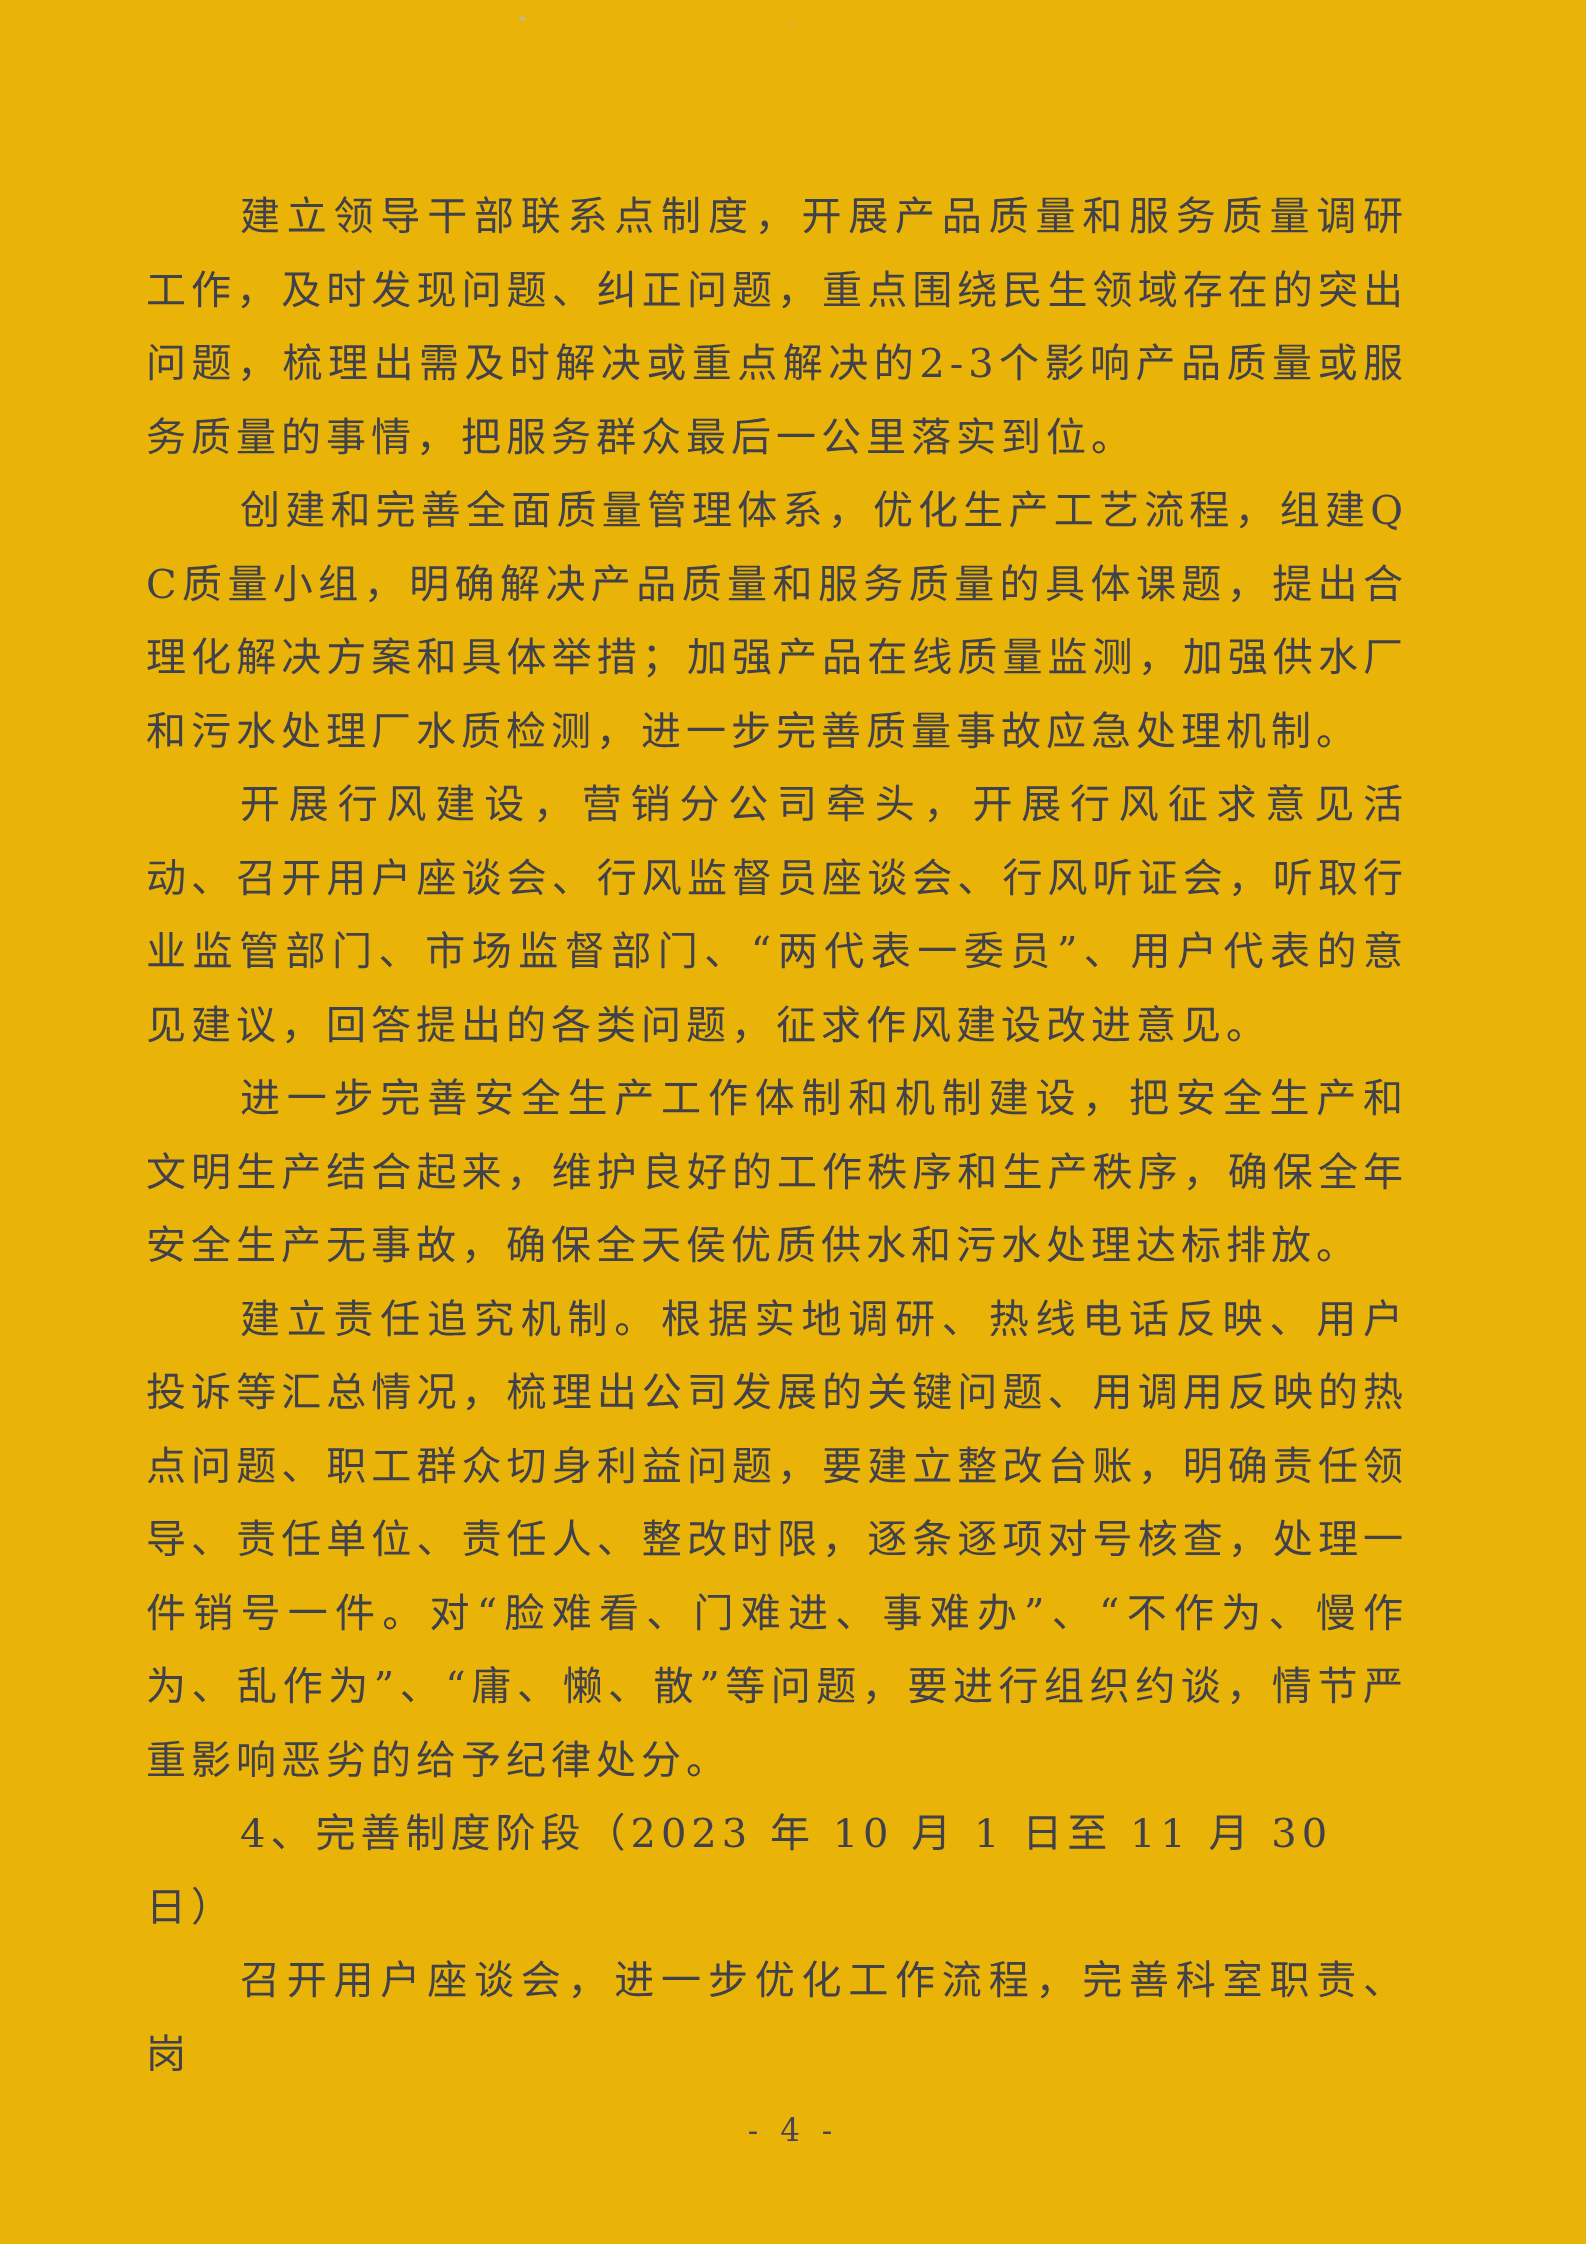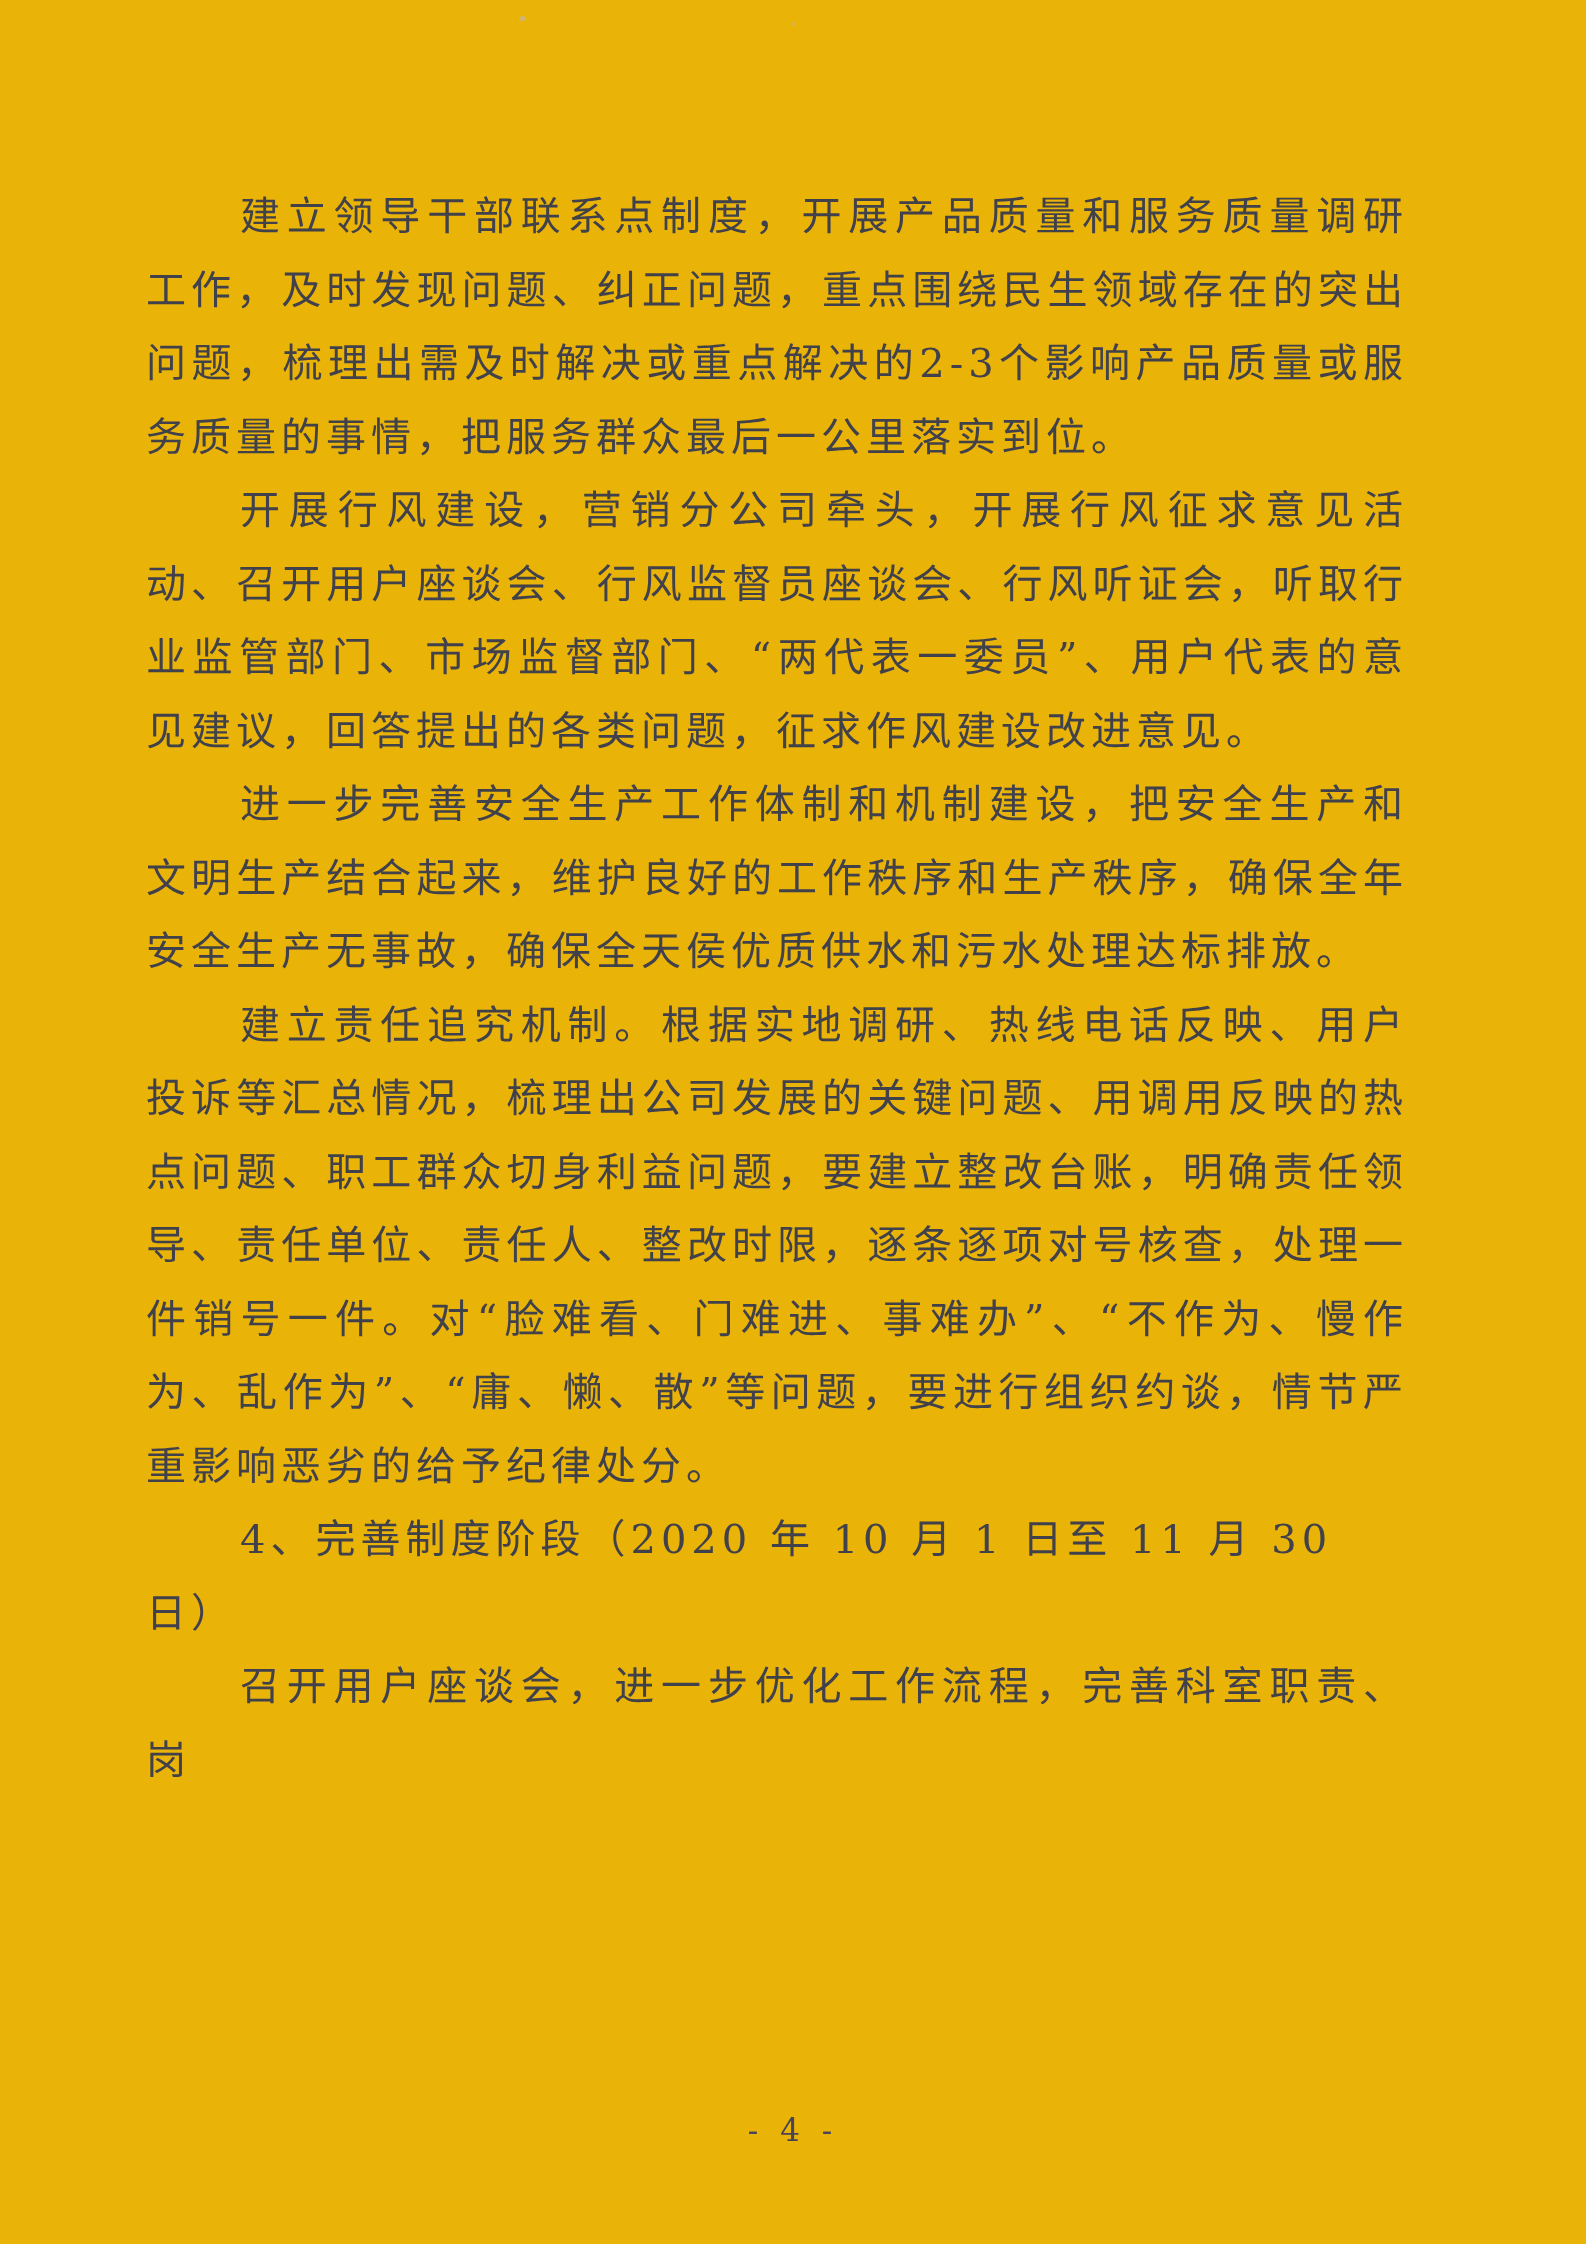--- a/index.html
+++ b/index.html
@@ -61,27 +61,28 @@
 <div class="page">
 
   <span class="speck s1"></span>
   <span class="speck s2"></span>
   <span class="speck s3"></span>
 
   <div class="content">
     <p class="block paragraph">建立领导干部联系点制度，开展产品质量和服务质量调研工作，及时发现问题、纠正问题，重点围绕民生领域存在的突出问题，梳理出需及时解决或重点解决的2-3个影响产品质量或服务质量的事情，把服务群众最后一公里落实到位。</p>
 
 
+    <p class="block paragraph">创建和完善全面质量管理体系，优化生产工艺流程，组建QC质量小组，明确解决产品质量和服务质量的具体课题，提出合理化解决方案和具体举措；加强产品在线质量监测，加强供水厂和污水处理厂水质检测，进一步完善质量事故应急处理机制。</p>
 
     <p class="block paragraph">开展行风建设，营销分公司牵头，开展行风征求意见活动、召开用户座谈会、行风监督员座谈会、行风听证会，听取行业监管部门、市场监督部门、“两代表一委员”、用户代表的意见建议，回答提出的各类问题，征求作风建设改进意见。</p>
 
     <p class="block paragraph">进一步完善安全生产工作体制和机制建设，把安全生产和文明生产结合起来，维护良好的工作秩序和生产秩序，确保全年安全生产无事故，确保全天侯优质供水和污水处理达标排放。</p>
 
     <p class="block paragraph">建立责任追究机制。根据实地调研、热线电话反映、用户投诉等汇总情况，梳理出公司发展的关键问题、用调用反映的热点问题、职工群众切身利益问题，要建立整改台账，明确责任领导、责任单位、责任人、整改时限，逐条逐项对号核查，处理一件销号一件。对“脸难看、门难进、事难办”、“不作为、慢作为、乱作为”、“庸、懒、散”等问题，要进行组织约谈，情节严重影响恶劣的给予纪律处分。</p>
 
-    <p class="block heading">4、完善制度阶段（2020 年 10 月 1 日至 11 月 30 日）</p>
+    <p class="block heading">4、完善制度阶段（2023 年 10 月 1 日至 11 月 30 日）</p>
 
     <p class="block paragraph">召开用户座谈会，进一步优化工作流程，完善科室职责、岗</p>
   </div>
 
   <div class="footer">- 4 -</div>
 
 </div>
 
 </body></html>

